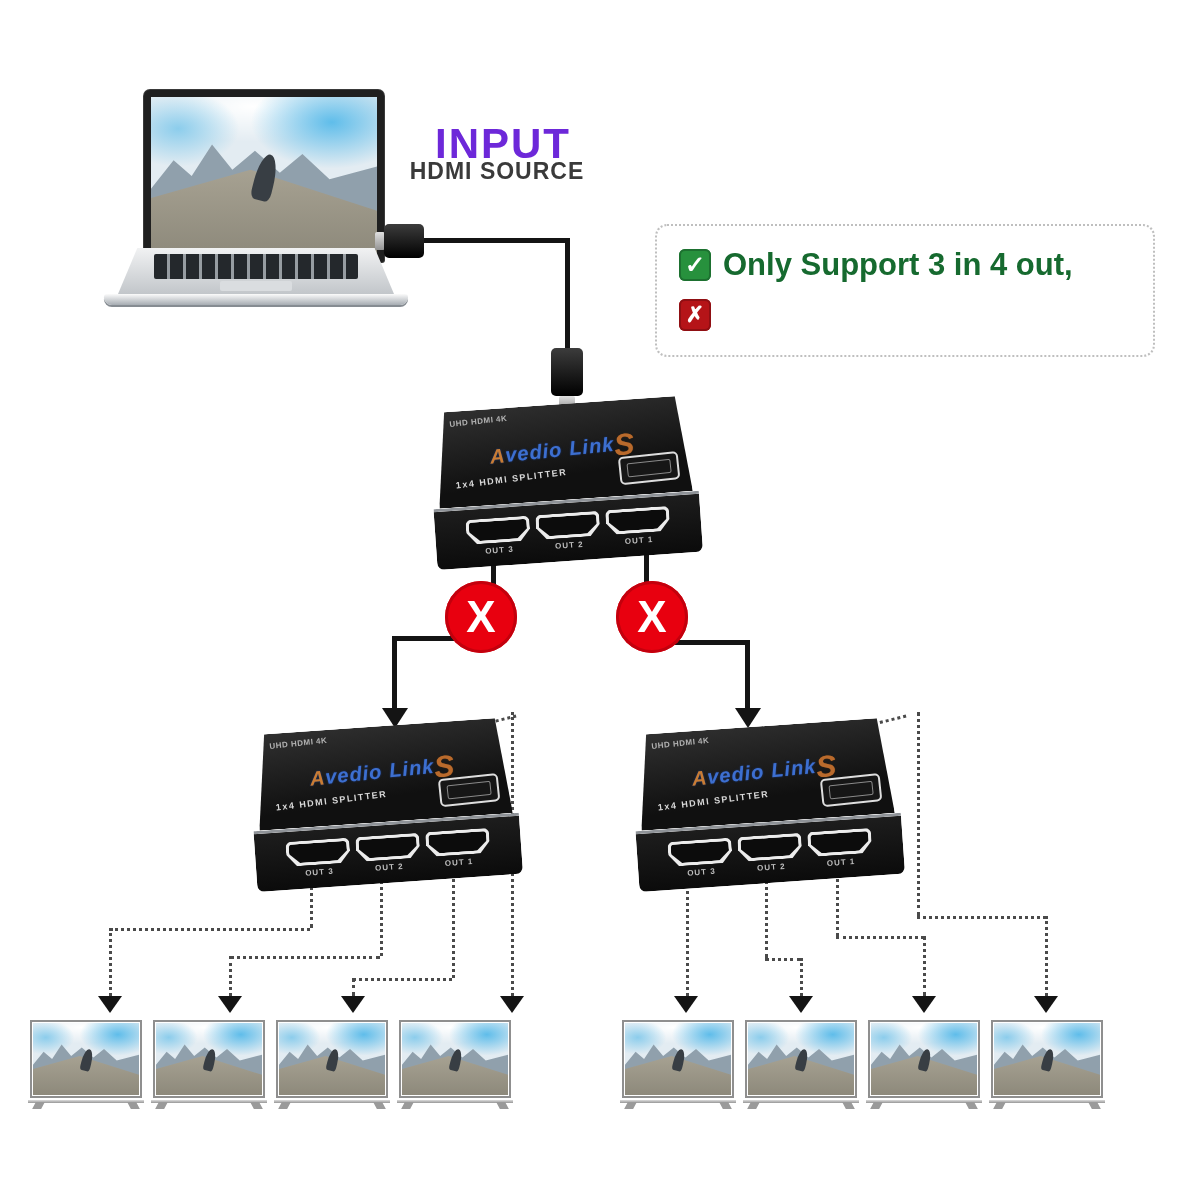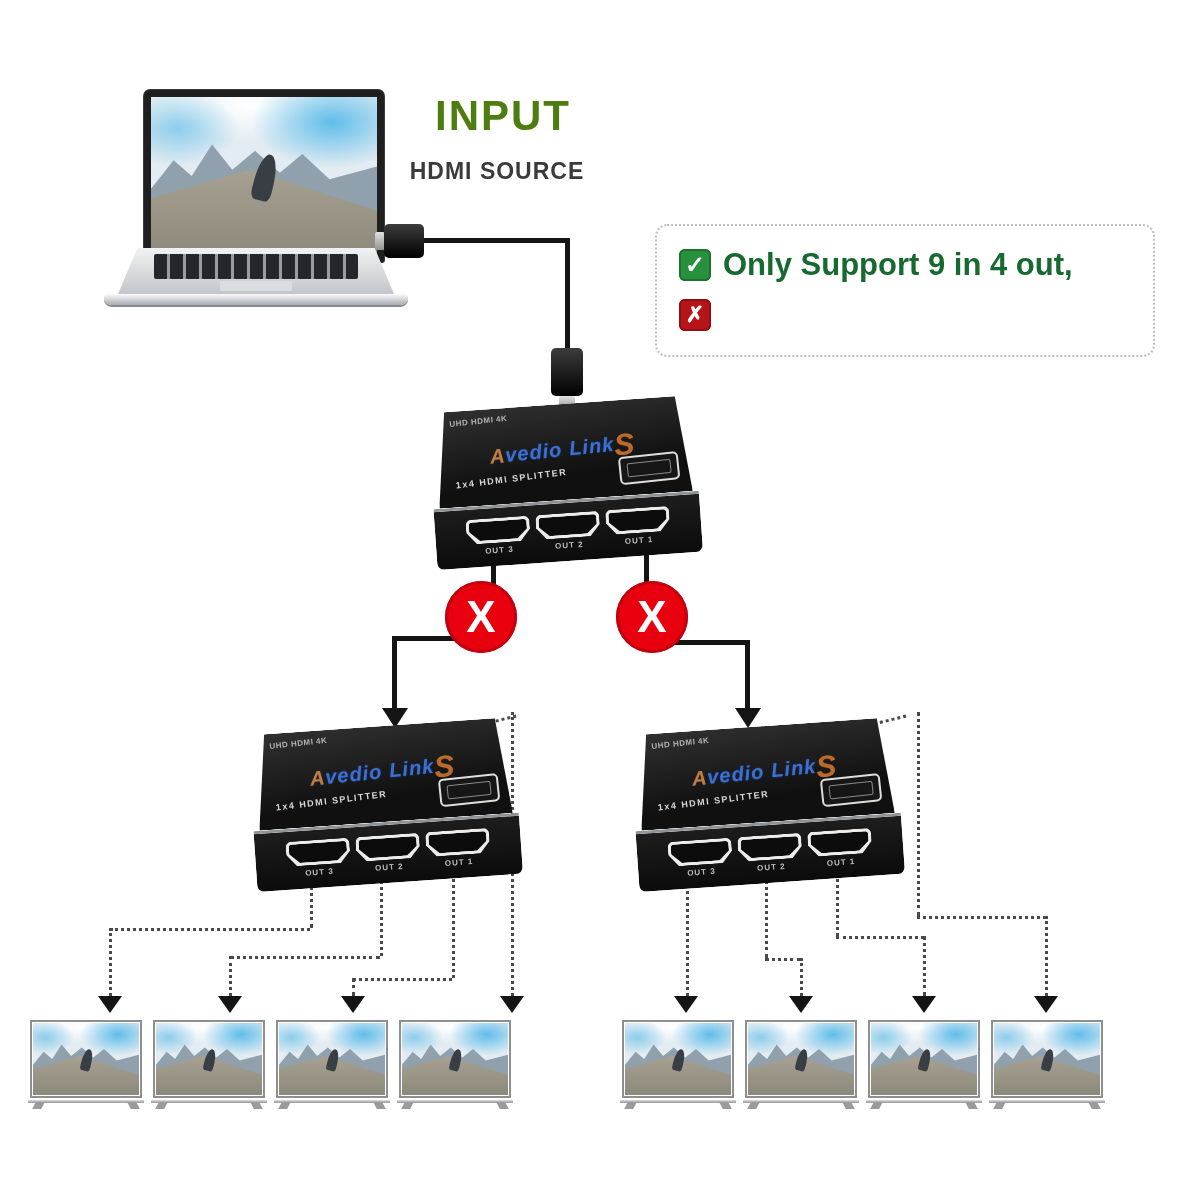--- a/index.html
+++ b/index.html
@@ -27,22 +27,22 @@
   .keys{position:absolute;left:36px;right:36px;top:6px;height:25px;border-radius:2px;
         background:repeating-linear-gradient(90deg,#24282c 0 13px,#979da2 13px 16px),
                    repeating-linear-gradient(0deg,transparent 0 6px,#979da2 6px 8px);}
   .pad{position:absolute;left:50%;transform:translateX(-50%);bottom:3px;width:72px;height:10px;
        background:#dadde0;border-radius:2px;}
   .lt-lip{position:absolute;left:-14px;top:204px;width:304px;height:11px;
           background:linear-gradient(#fbfbfb,#a6acb2);border-radius:4px 4px 10px 10px;
           box-shadow:0 2px 0 #868c92;}
 
   
-  .input-title{position:absolute;left:408px;top:92px;width:190px;text-align:center;
-               font-size:42px;font-weight:bold;letter-spacing:2px;color:#4d7c0f;}
+  .input-title{position:absolute;left:408px;top:120px;width:190px;text-align:center;
+               font-size:42px;font-weight:bold;letter-spacing:2px;color:#6d28d9;}
   .input-sub{position:absolute;left:372px;top:158px;width:250px;text-align:center;
              font-size:23px;font-weight:bold;letter-spacing:1px;color:#3a3a3a;}
 
   
   .note{position:absolute;left:655px;top:224px;width:500px;height:133px;background:#fff;
         border:2px dotted #bfbfbf;border-radius:12px;box-sizing:border-box;padding:14px 0 0 22px;}
   .note-row{display:flex;align-items:center;gap:12px;height:50px;}
   .ic{display:inline-flex;align-items:center;justify-content:center;width:32px;height:32px;
       border-radius:6px;color:#fff;font-size:24px;font-weight:bold;flex:0 0 32px;}
   .ic-check{background:#27913d;box-shadow:inset 0 0 0 2px #1d7030;}
@@ -122,21 +122,21 @@
     </div>
     <div class="lt-lip"></div>
   </div>
 
   <div class="input-title">INPUT</div>
   <div class="input-sub">HDMI SOURCE</div>
 
   <div class="note">
     <div class="note-row">
       <span class="ic ic-check">✓</span>
-      <span class="note-g">Only Support 9 in 4 out,</span>
+      <span class="note-g">Only Support 3 in 4 out,</span>
     </div>
     <div class="note-row">
       <span class="ic ic-cross">✗</span>
     </div>
   </div>
 
   <div class="plug-tip" style="left:375px;top:232px;width:10px;height:18px;"></div>
   <div class="plug" style="left:384px;top:224px;width:40px;height:34px;"></div>
   <div class="cab" style="left:420px;top:238px;width:150px;height:5px;"></div>
   <div class="cab" style="left:565px;top:238px;width:5px;height:118px;"></div>

